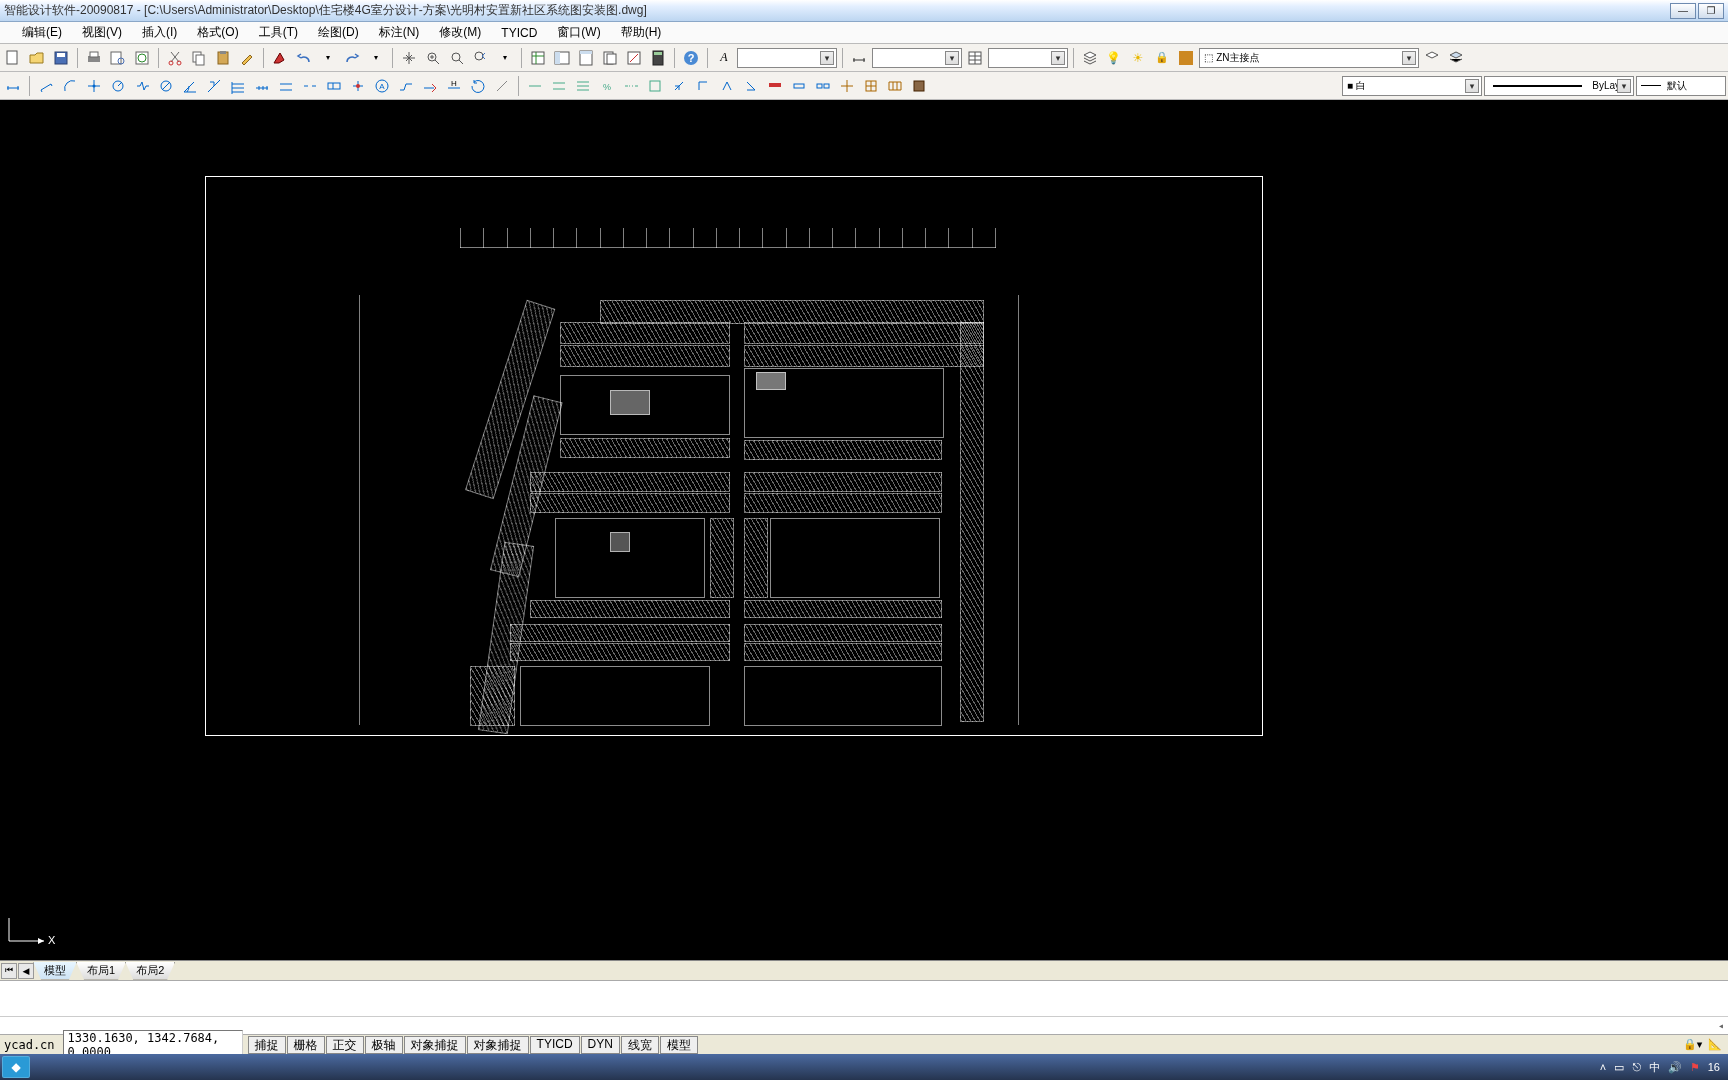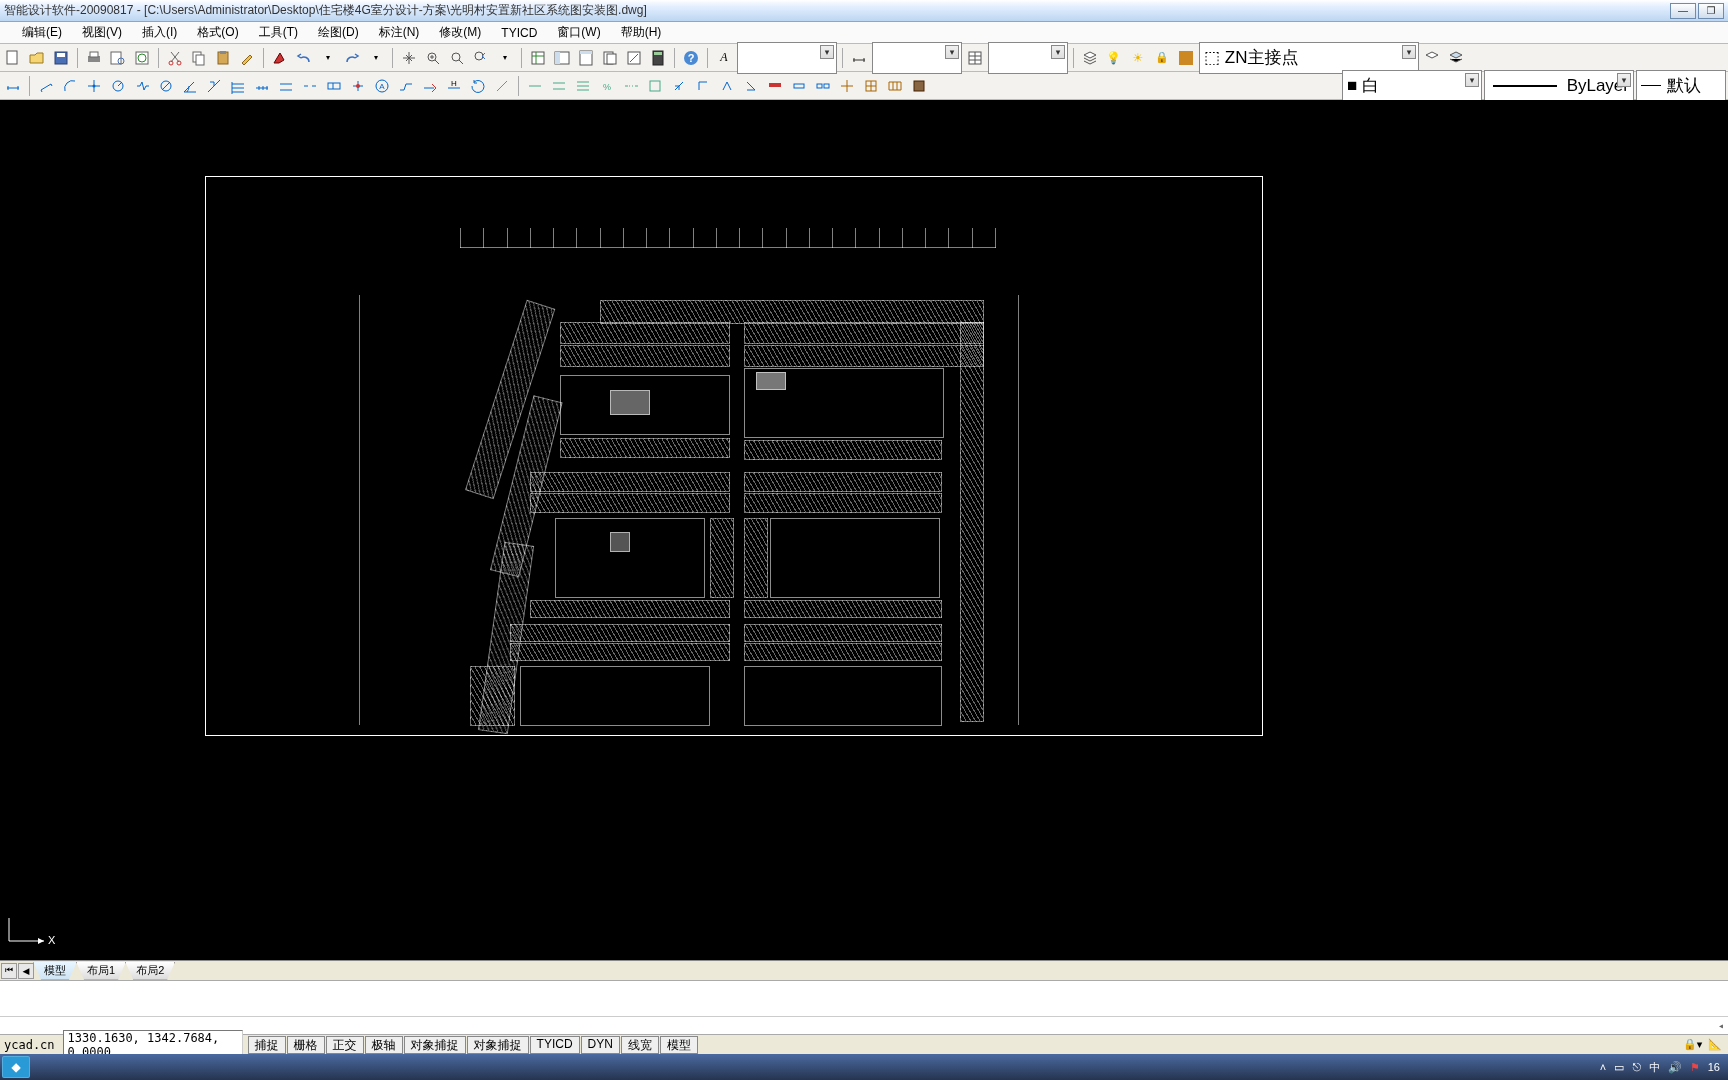--- a/index.html
+++ b/index.html
@@ -57,27 +57,27 @@
   width: 1px; height: 20px; background: #aaa; margin: 0 3px;
 }
 .tbbtn {
   width: 22px; height: 22px;
   display: flex; align-items: center; justify-content: center;
   border: 1px solid transparent;
   background: transparent;
 }
 .tbbtn svg, .tbbtn span { pointer-events: none; }
 .combo {
-  height: 32px;
+  height: 20px;
   border: 1px solid #888;
   background: #fff;
   display: flex;
   align-items: center;
   padding: 0 4px;
-  font-size: 17px;
+  font-size: 10px;
   position: relative;
 }
 .combo .arrow {
   position: absolute; right: 2px; top: 2px;
   width: 14px; height: 14px;
   background: linear-gradient(#efefef,#ddd);
   border: 1px solid #888;
   display: flex; align-items: center; justify-content: center;
 }
 .combo .arrow::after { content:"▾"; font-size:9px; color:#333; }

